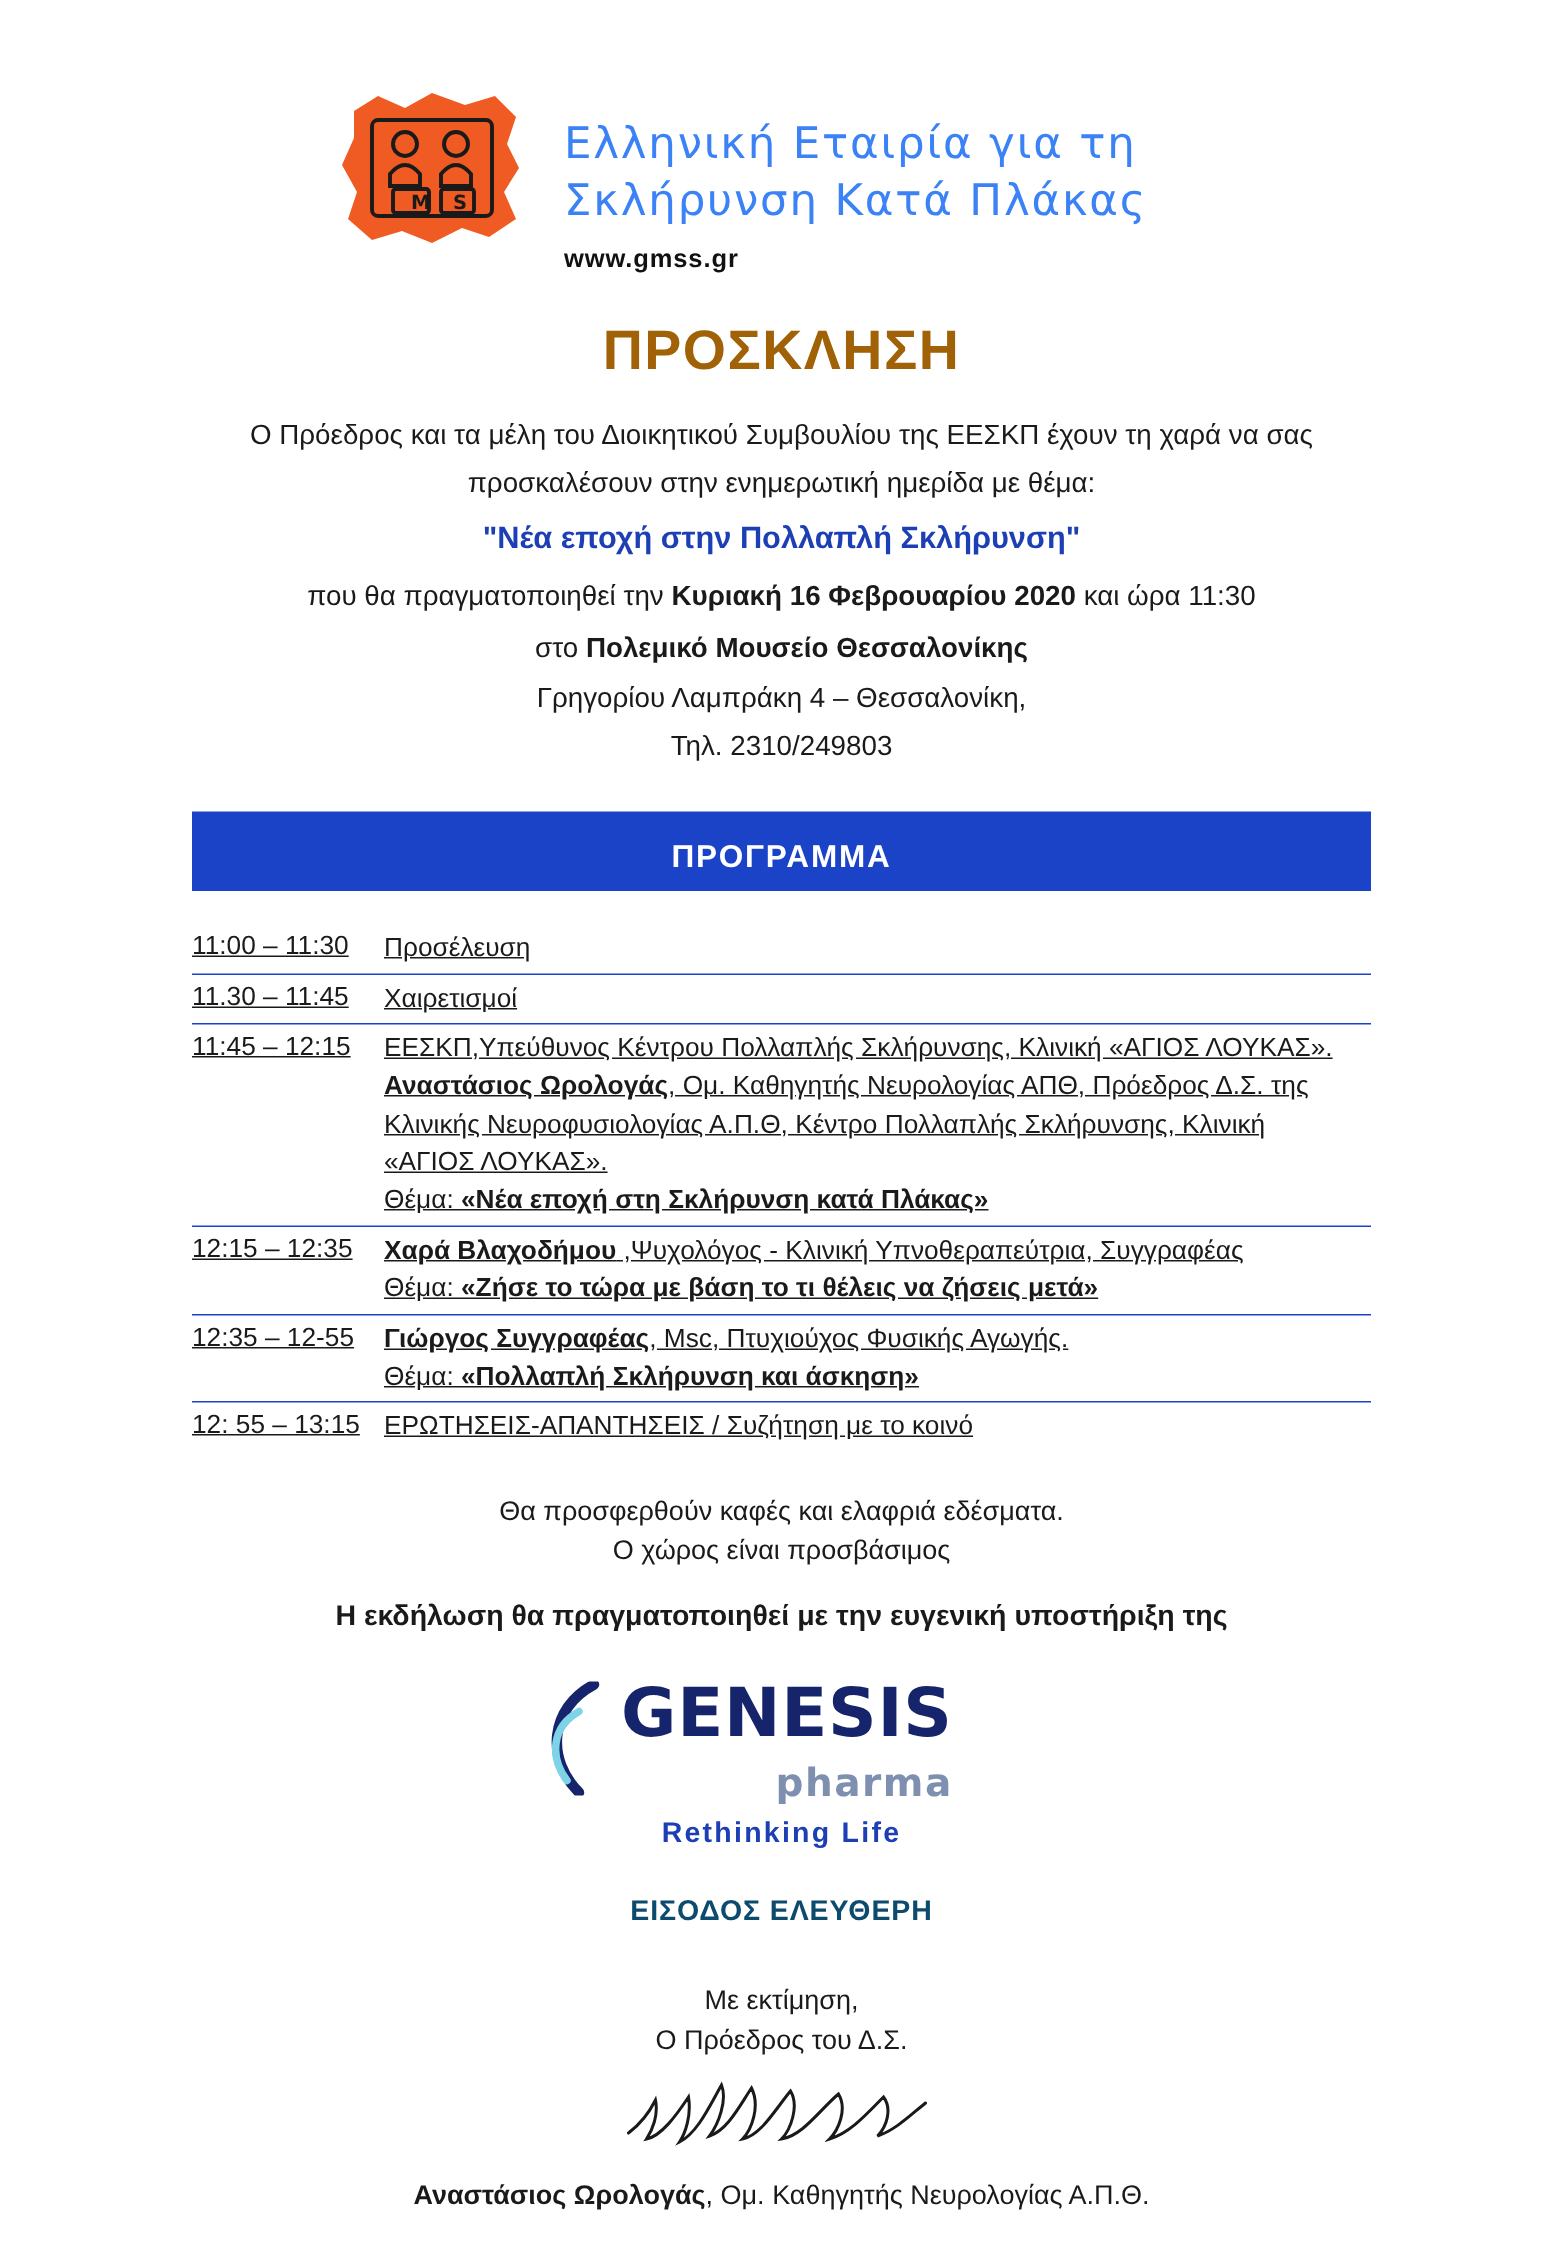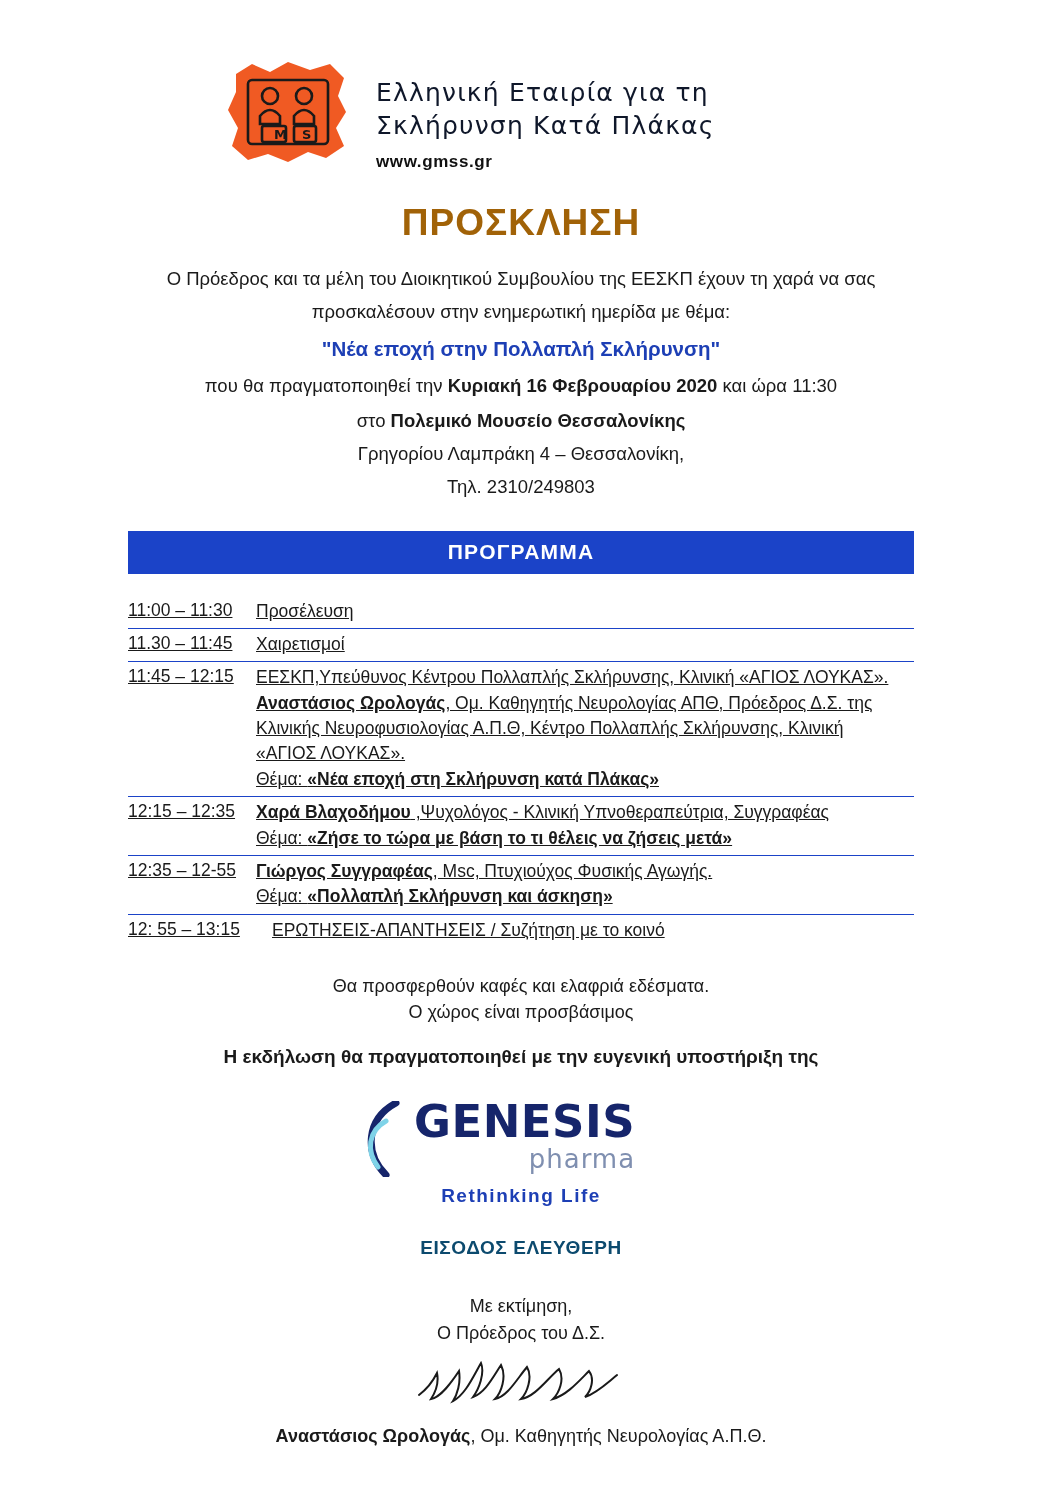--- a/index.html
+++ b/index.html
@@ -39,23 +39,23 @@
     position: absolute;
     left: 0; top: 0;
     width: 132px; height: 108px;
   }
   .logo-title {
     margin-left: 22px;
     padding-top: 18px;
   }
   .logo-title .line {
     font-family: "DejaVu Sans", sans-serif;
-    font-size: 25px;
+    font-size: 29px;
     letter-spacing: 1.2px;
-    color: #0f172a;
+    color: #3b82f6;
     line-height: 1.32;
     white-space: nowrap;
   }
   .logo-url {
     margin-top: 10px;
     font-family: "Liberation Sans", sans-serif;
     font-size: 17px;
     font-weight: bold;
     letter-spacing: 0.6px;
     color: #111111;
@@ -96,21 +96,21 @@
 
   
   .prog-bar {
     margin: 30px 128px 0 128px;
     background: #1b43c8;
     color: #ffffff;
     text-align: center;
     font-weight: bold;
     font-size: 21px;
     letter-spacing: 1.2px;
-    padding: 9px 0 10px 0;
+    padding: 19px 0 10px 0;
   }
 
   
   .schedule {
     margin: 22px 128px 0 128px;
   }
   .srow {
     display: flex;
     border-bottom: 1.5px solid #1b43c8;
     padding: 3px 0 4px 0;
@@ -174,21 +174,22 @@
     color: #16256b;
     letter-spacing: 0.5px;
     line-height: 1;
   }
   .gen-pharma {
     font-family: "DejaVu Sans", sans-serif;
     font-size: 26px;
     color: #7f8fb0;
     letter-spacing: 1px;
     text-align: right;
-    margin-top: 0;
+    margin-top: 10px;
+    font-weight: bold;
   }
   .gen-tag {
     margin-top: 8px;
     text-align: center;
     font-size: 19px;
     font-weight: bold;
     color: #1d3fb5;
     letter-spacing: 1.5px;
   }
 
@@ -301,21 +302,21 @@
     </div>
 
     <div class="srow">
       <div class="stime">12:35 – 12-55</div>
       <div class="sbody">
         <span class="ln"><b>Γιώργος Συγγραφέας</b><span>, Msc, Πτυχιούχος Φυσικής Αγωγής.</span></span>
         <span class="ln"><span>Θέμα: </span><b>«Πολλαπλή Σκλήρυνση και άσκηση»</b></span>
       </div>
     </div>
 
-    <div class="srow" style="border-bottom:none;gap:16px;">
+    <div class="srow" style="border-bottom:none;">
       <div class="stime">12: 55 – 13:15</div>
       <div class="sbody">
         <span class="ln">ΕΡΩΤΗΣΕΙΣ-ΑΠΑΝΤΗΣΕΙΣ / Συζήτηση με το κοινό</span>
       </div>
     </div>
 
   </div>
 
   <div class="notes">
     <div>Θα προσφερθούν καφές και ελαφριά εδέσματα.</div>

